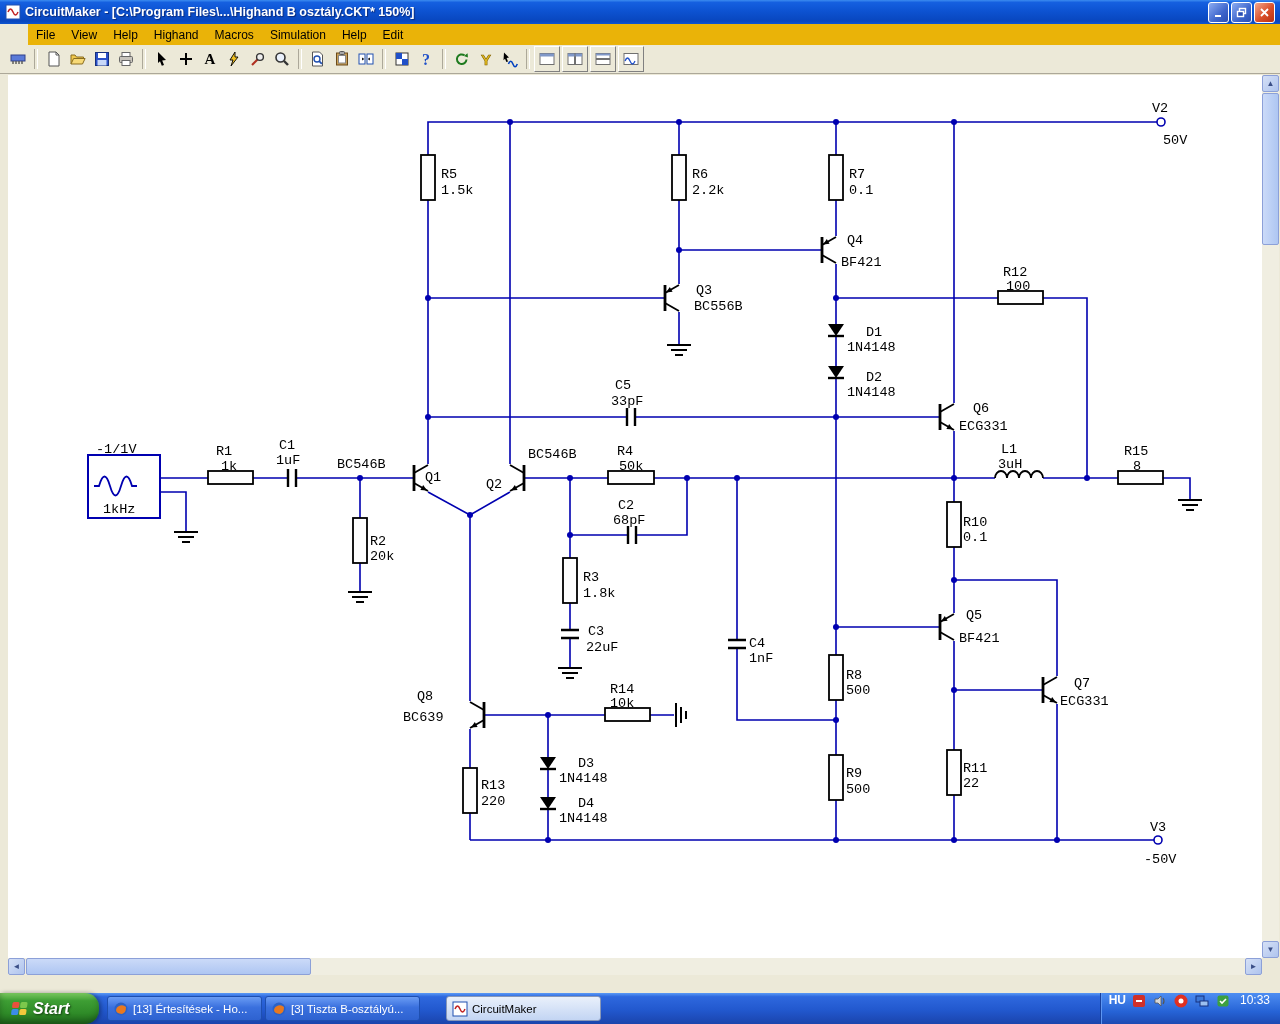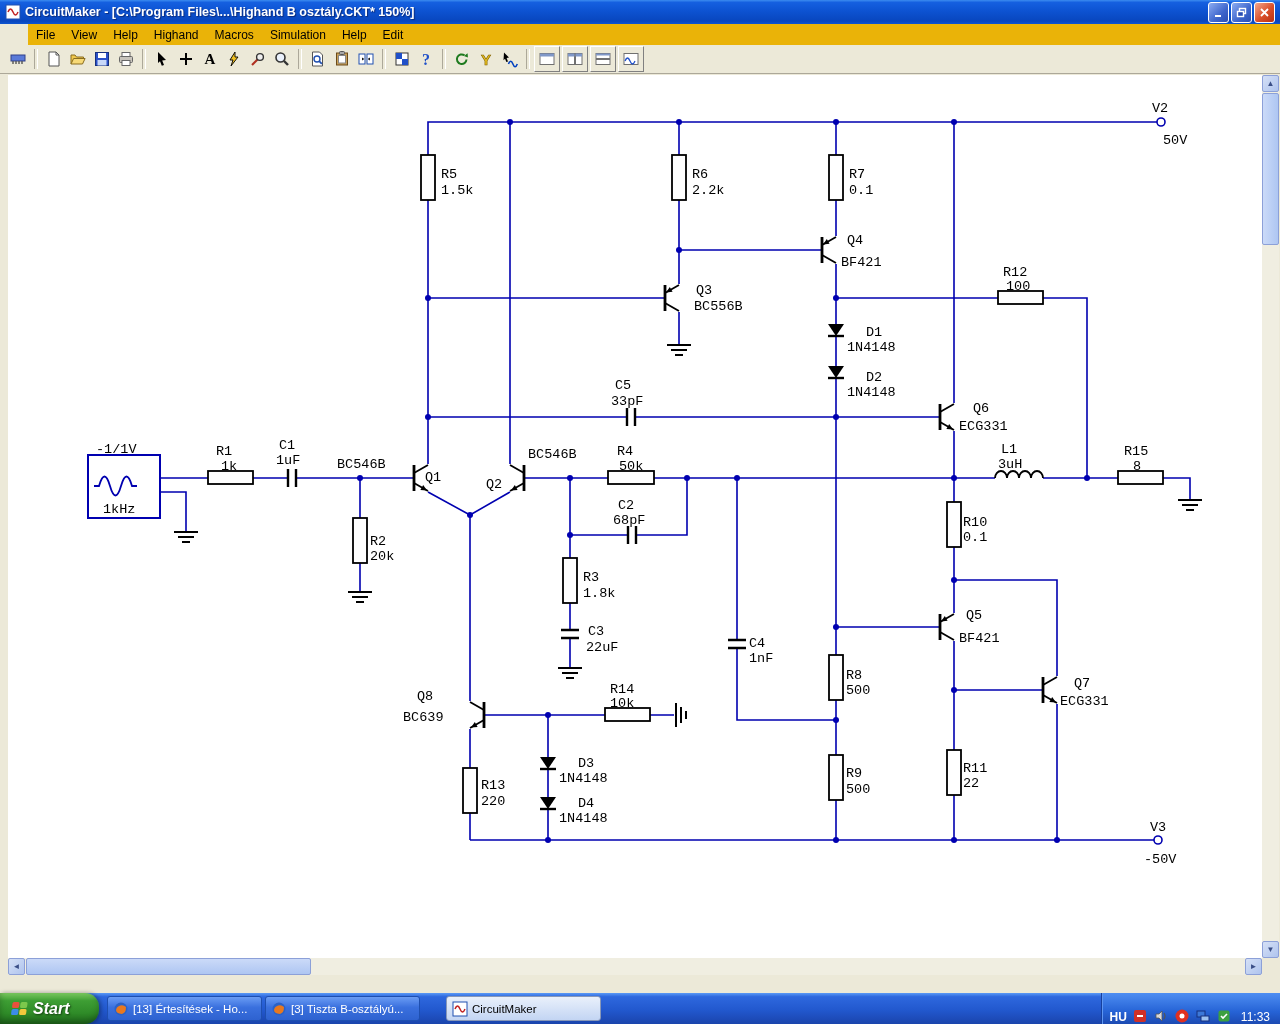--- a/index.html
+++ b/index.html
@@ -58,21 +58,21 @@
     background:linear-gradient(180deg,#7CCB60 0%,#3E9E34 25%,#2F8B28 65%,#1F6A1C 100%);
     display:flex;align-items:center;gap:5px;padding-left:8px;box-sizing:border-box;
     box-shadow:inset 0 -3px 6px rgba(0,0,0,.25), 2px 0 4px rgba(0,0,0,.35);}
   .start-label{color:#fff;font-size:16px;font-style:italic;font-weight:bold;text-shadow:1px 1px 2px #133f10;}
   .taskbtnrow{display:flex;gap:3px;margin-left:8px;flex:1;}
   .taskbtn{width:155px;height:25px;border-radius:3px;border:1px solid #1E4FB0;
     background:linear-gradient(180deg,#6A9CF4 0%,#3A70DE 45%,#2E62D0 100%);
     color:#fff;font-size:11.5px;display:flex;align-items:center;gap:4px;padding:5px 5px;box-sizing:border-box;
     white-space:nowrap;overflow:hidden;}
   .taskbtn.active{background:linear-gradient(180deg,#E9F0FB 0%,#C3D5F3 100%);color:#000;border-color:#8898B8;margin-left:23px;}
-  .tray{height:31px;display:flex;align-items:flex-end;gap:5px;padding:0 10px 0 8px;
+  .tray{height:31px;display:flex;align-items:flex-start;gap:5px;padding:0 10px 0 8px;
     border-left:1px solid #16409E;box-shadow:inset 1px 0 0 #5E96F2;
     background:linear-gradient(180deg,#4E8EF2 0%,#2663D6 60%,#1C4AB2 100%);}
   .tray-lang{color:#fff;font-size:12px;font-weight:bold;}
   .tray-clock{color:#fff;font-size:12px;margin-left:4px;}
   .ticon{width:16px;height:16px;display:block;}
 </style>
 </head>
 <body>
 
 <div class="screen">
@@ -611,17 +611,17 @@
           <circle cx="8" cy="8" r="2.5" fill="#fff"></circle>
         </svg>
       <svg class="ticon" viewBox="0 0 16 16">
           <rect x="2" y="3" width="8" height="6" fill="#3C78D8" stroke="#16307E"></rect>
           <rect x="6" y="8" width="8" height="5" fill="#9CC0F0" stroke="#16307E"></rect>
         </svg>
       <svg class="ticon" viewBox="0 0 16 16">
           <rect x="2.5" y="2.5" width="11" height="11" rx="2" fill="#3CA040"></rect>
           <path d="M5,8 l2,2 4,-4" stroke="#fff" fill="none" stroke-width="1.6"></path>
         </svg>
-      <span class="tray-clock">11:33</span>
+      <span class="tray-clock">10:33</span>
     </div>
   </div>
 
 </div>
 
 </body></html>

